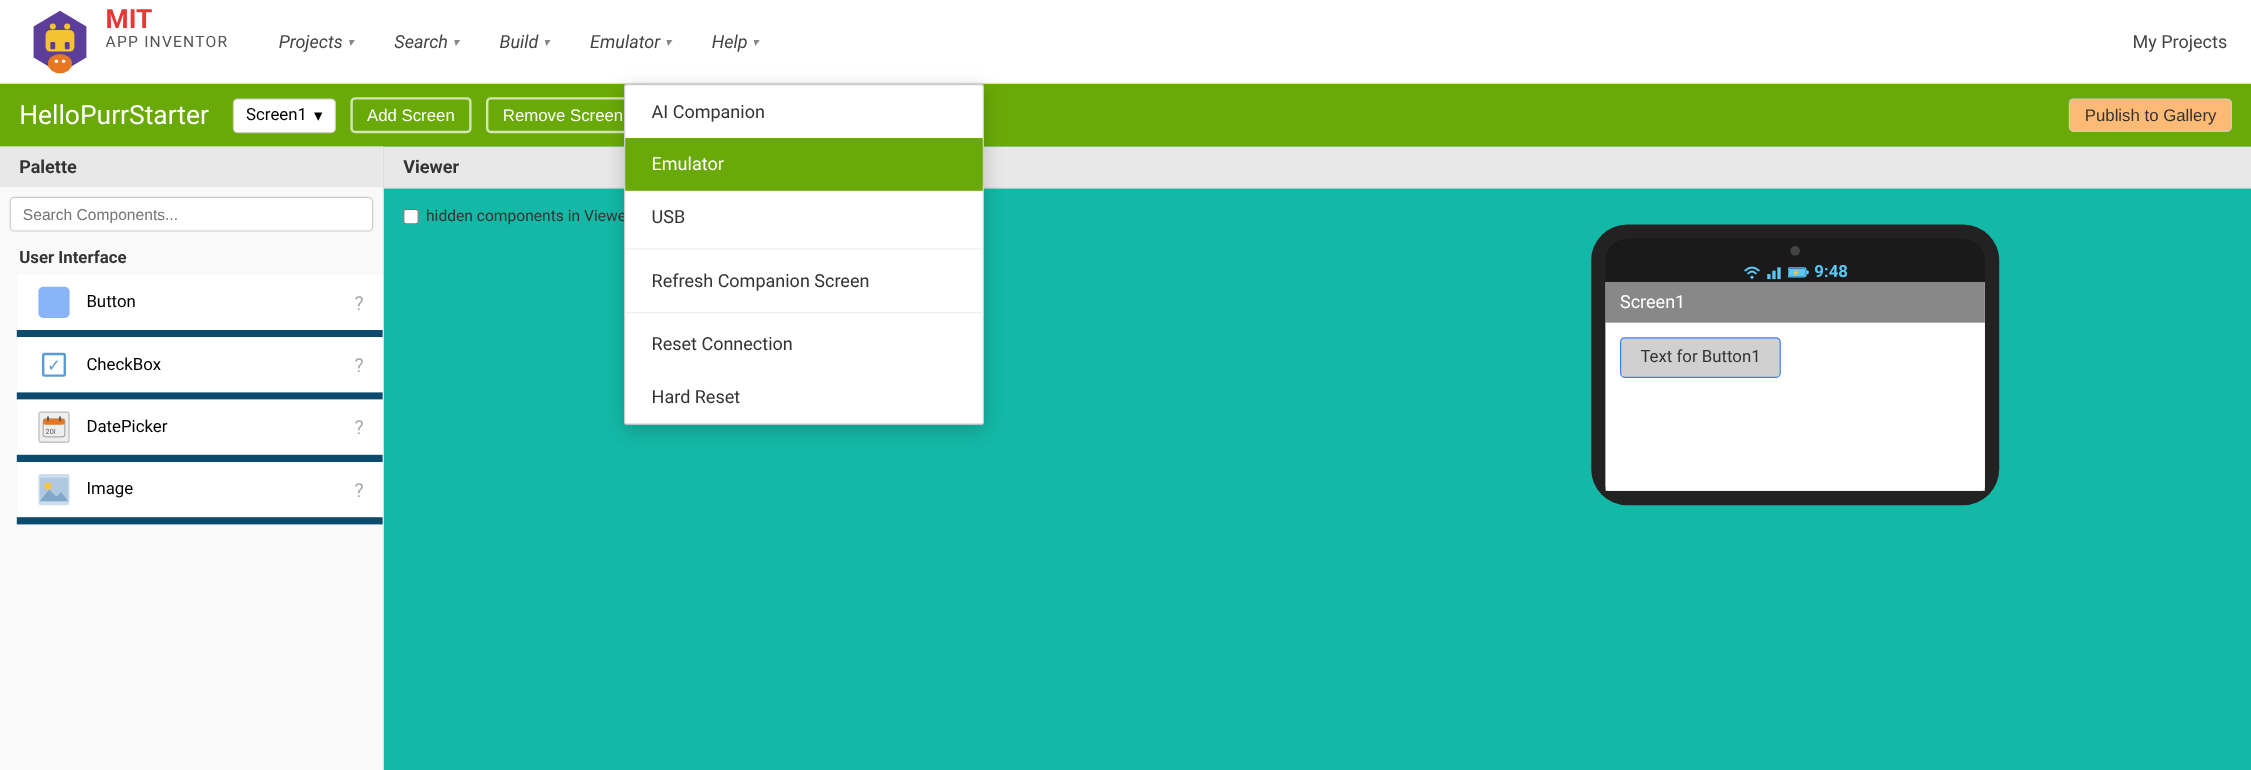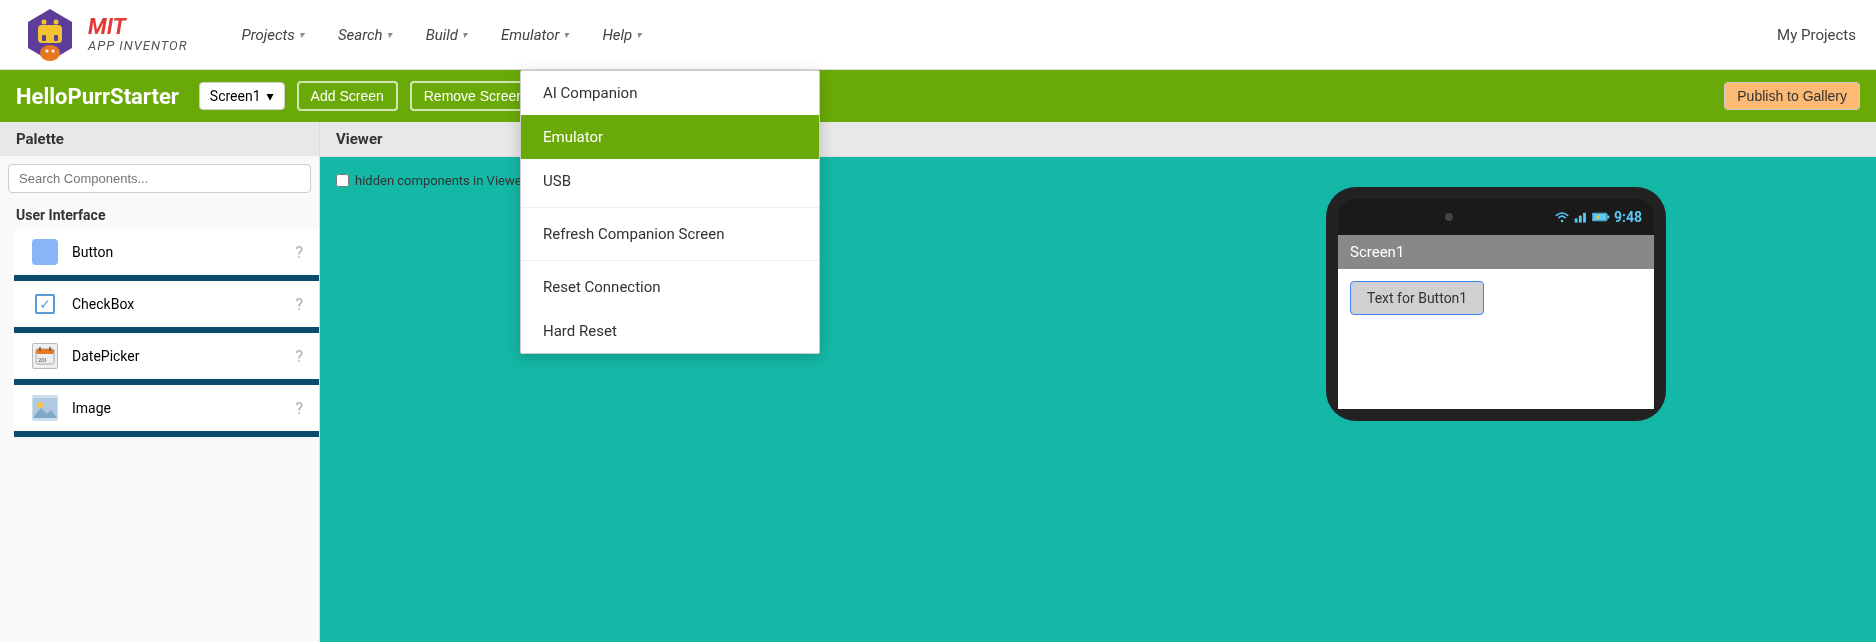--- a/index.html
+++ b/index.html
@@ -11,23 +11,21 @@
       align-items: center;
       background: #fff;
       height: 70px;
       padding: 0 20px;
       border-bottom: 1px solid #ddd;
       position: relative;
       z-index: 100;
     }
     .logo-area {
       display: flex;
-      align-items: center;
-      margin-right: 40px;
-      font-style: italic;
+      margin-right: 28px;
     }
     .logo-icon {
       width: 60px;
       height: 60px;
       margin-right: 8px;
     }
     .logo-text {
       display: flex;
       flex-direction: column;
       line-height: 1.1;
@@ -76,21 +74,21 @@
       display: flex;
       align-items: center;
       padding: 0 16px;
       gap: 12px;
       position: relative;
       z-index: 50;
     }
     .project-title {
       color: #fff;
       font-size: 22px;
-      font-weight: bold;
+      font-weight: normal;
       margin-right: 8px;
     }
     .screen-selector {
       background: #fff;
       border: 1px solid #ccc;
       border-radius: 4px;
       padding: 5px 10px;
       font-size: 14px;
       cursor: pointer;
       display: flex;
@@ -228,20 +226,21 @@
     }
     .phone-top-bar {
       background: #1a1a1a;
       border-radius: 18px 18px 0 0;
       height: 36px;
       display: flex;
       align-items: center;
       justify-content: flex-end;
       padding: 0 12px;
       gap: 6px;
+      flex-direction: column;
     }
     .phone-status-icons {
       display: flex;
       align-items: center;
       gap: 4px;
       color: #5bc8f5;
       font-size: 12px;
     }
     .phone-time {
       color: #5bc8f5;

